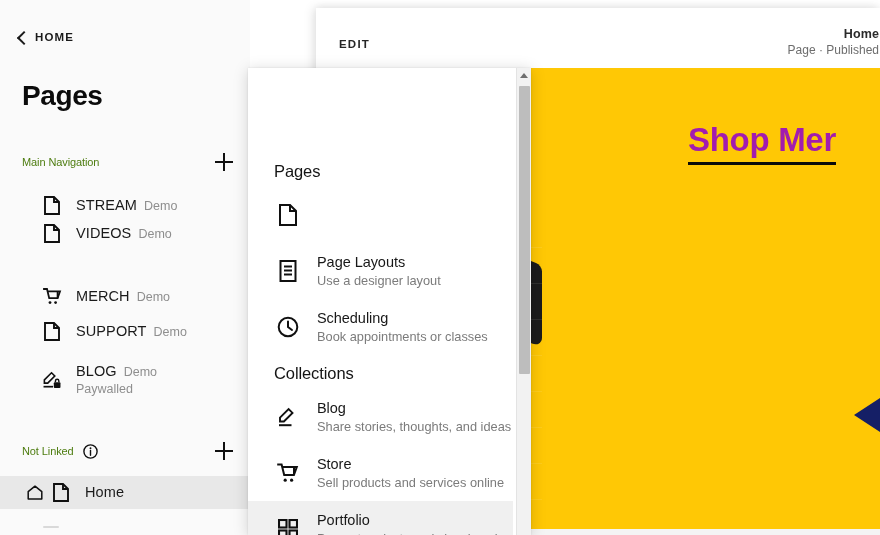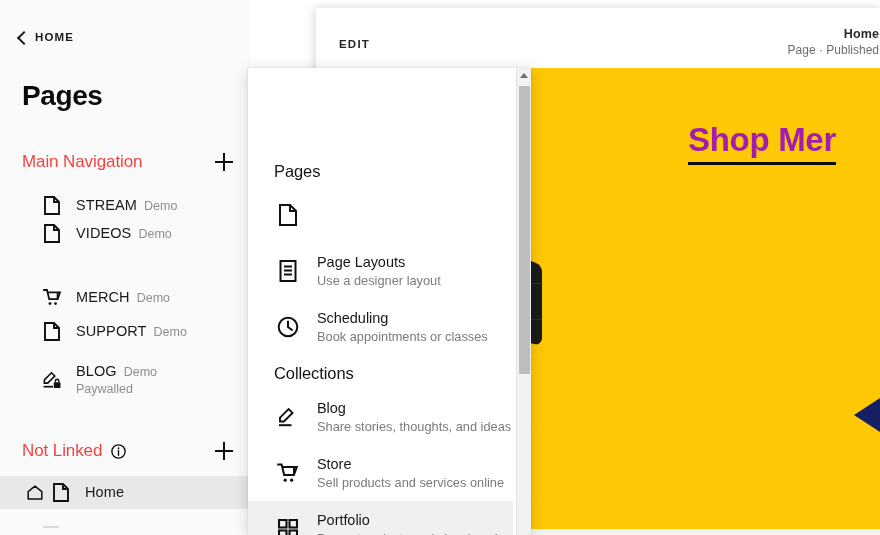--- a/index.html
+++ b/index.html
@@ -81,23 +81,23 @@
 
   .section-head {
     position: absolute;
     left: 22px;
     width: 212px;
     display: flex;
     align-items: center;
     height: 24px;
   }
   .section-head .sh-title {
-    font-size: 17px;
+    font-size: 11px;
     font-weight: 400;
-    color: #ef4444;
+    color: #4d7c0f;
     letter-spacing: -0.1px;
     text-align: right;
   }
   .section-head .sh-info {
     margin-left: 9px;
     width: 15px;
     height: 15px;
     display: inline-flex;
   }
   .section-head .sh-plus {
@@ -172,21 +172,21 @@
     margin-right: 8px;
     margin-left: -16px;
     display: inline-flex;
     align-items: center;
     justify-content: center;
   }
   .nav-item.has-home { padding-left: 43px; }
 
   #nav-stream  { top: 189px; }
   #nav-videos  { top: 217px; }
-  #nav-merch   { top: 281px; }
+  #nav-merch   { top: 273px; align-items: flex-end; }
   #nav-support { top: 315px; }
   #nav-blog    { top: 359px; }
   #nav-home    { top: 476px; }
 
   .sidebar-partial {
     position: absolute;
     left: 43px;
     top: 526px;
     width: 16px;
     height: 2px;

